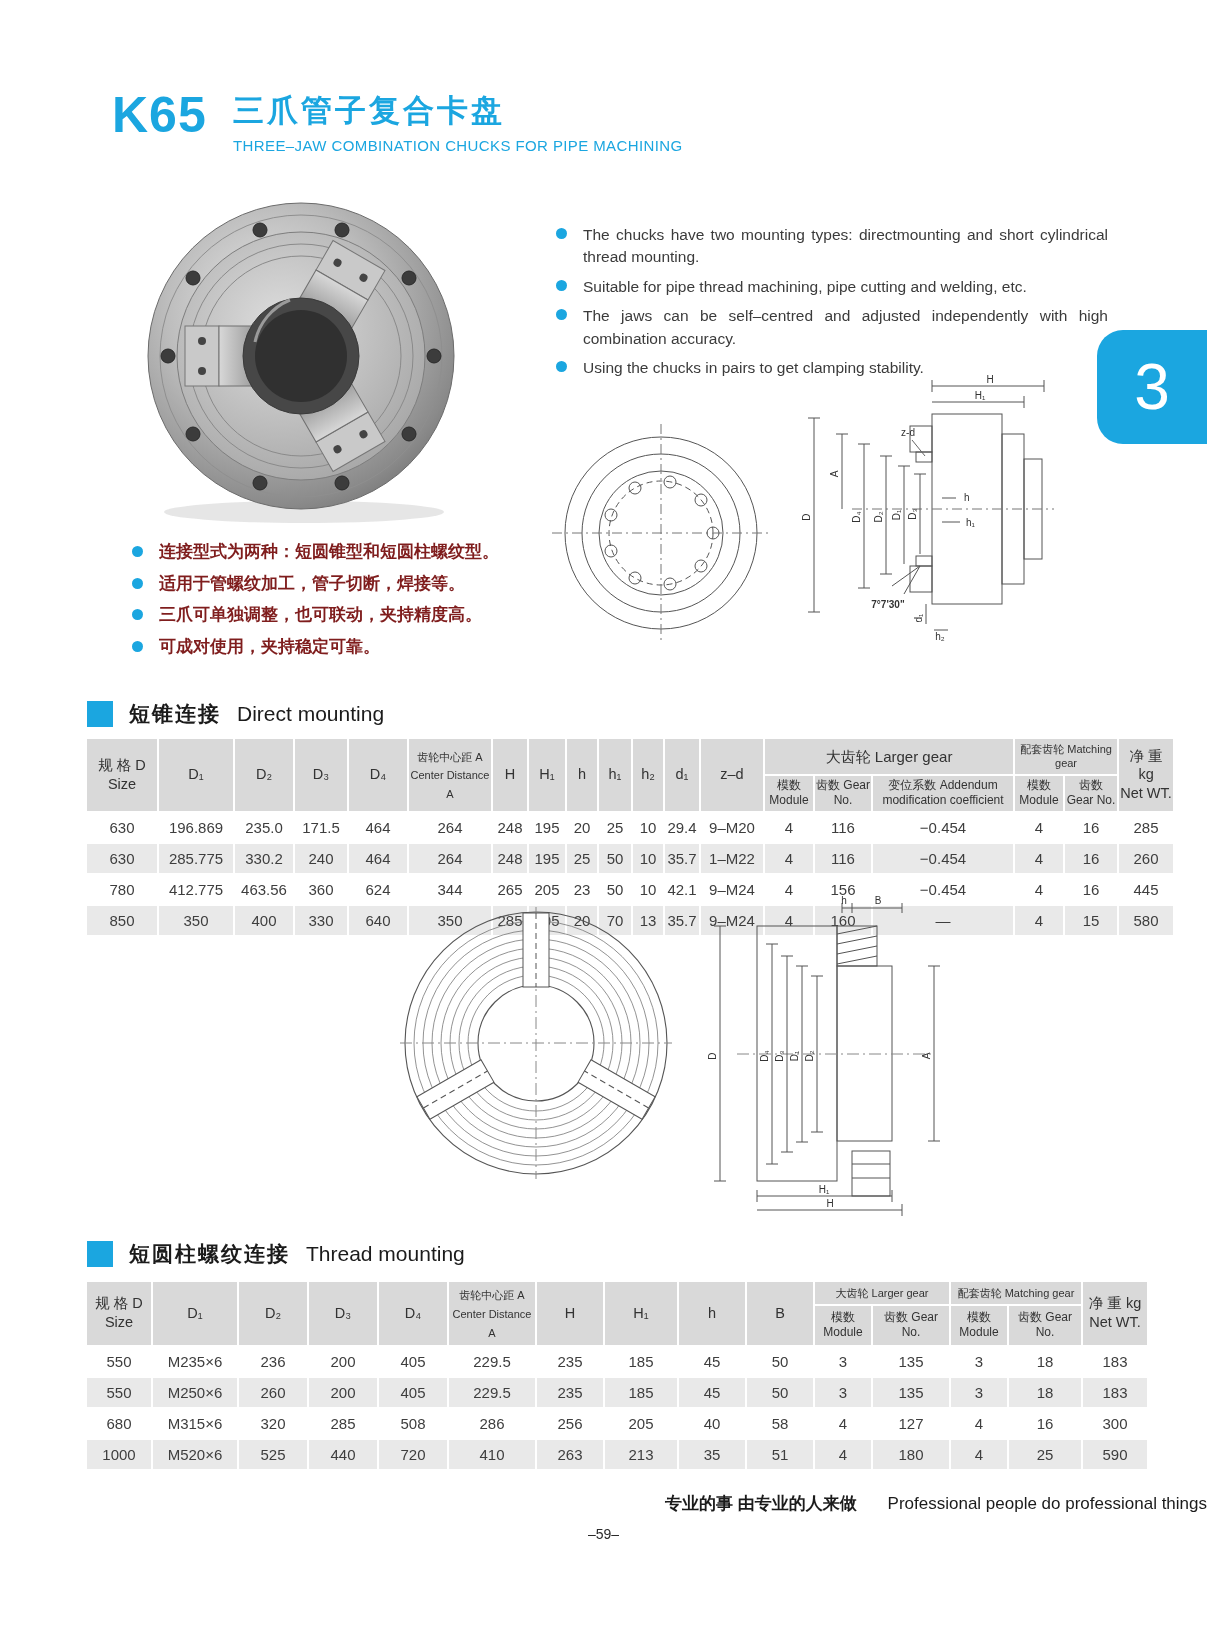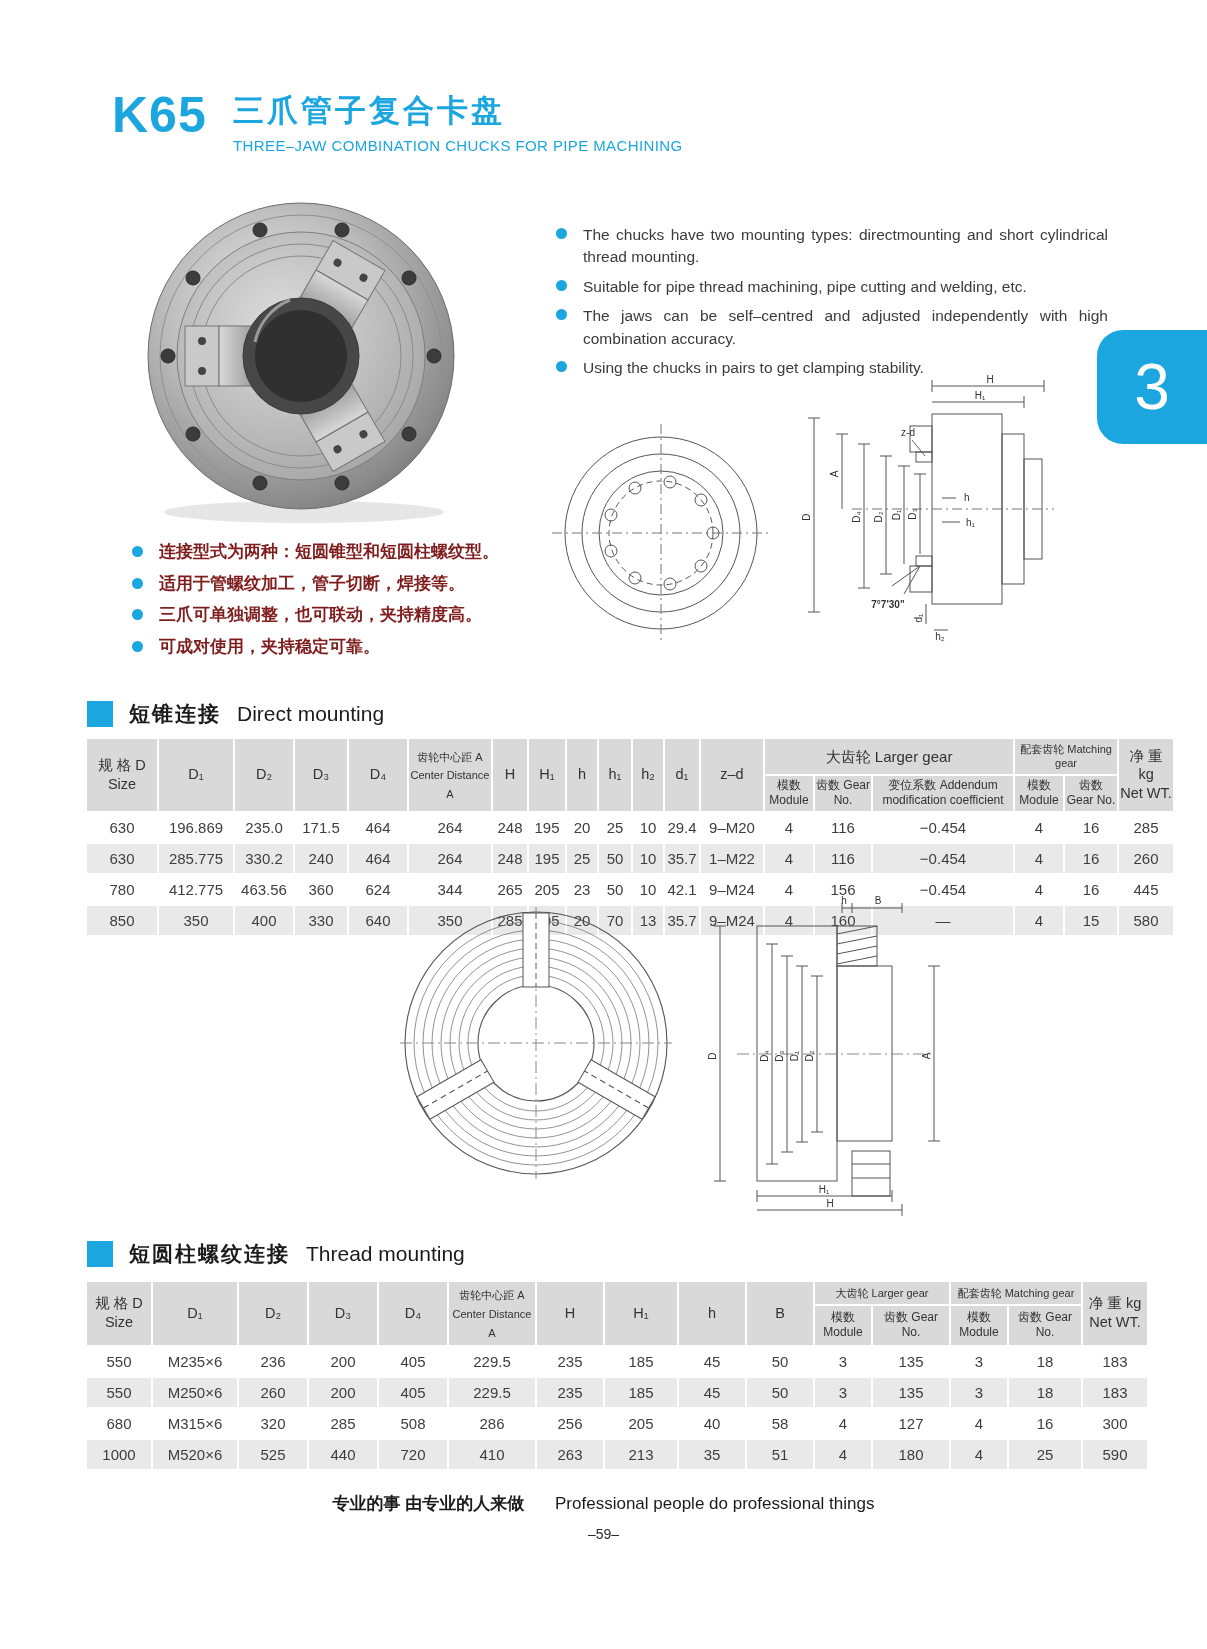--- a/index.html
+++ b/index.html
@@ -45,21 +45,21 @@
 
   
   svg text{font-family:"Liberation Sans","DejaVu Sans",sans-serif;}
   .photo{position:absolute;left:128px;top:194px;}
   .fv-small{position:absolute;left:548px;top:420px;}
   .sv-small{position:absolute;left:792px;top:372px;}
   .fv-large{position:absolute;left:398px;top:905px;}
   .sv-large{position:absolute;left:702px;top:896px;}
 
   
-  .footer{position:absolute;top:1492px;left:0;width:100%;text-align:center;font-size:17px;color:#1b1b1b;}
+  .footer{position:absolute;top:1492px;left:0;width:100%;text-align:right;font-size:17px;color:#1b1b1b;}
   .footer .fzh{font-weight:bold;margin-right:26px;}
   .pagenum{position:absolute;top:1526px;left:0;width:100%;text-align:center;font-size:14px;color:#2a2a2a;}
 </style>
 </head>
 <body>
 
 <div class="page">
 
   <div class="brand-k">K65</div>
   <div class="brand-titles">

